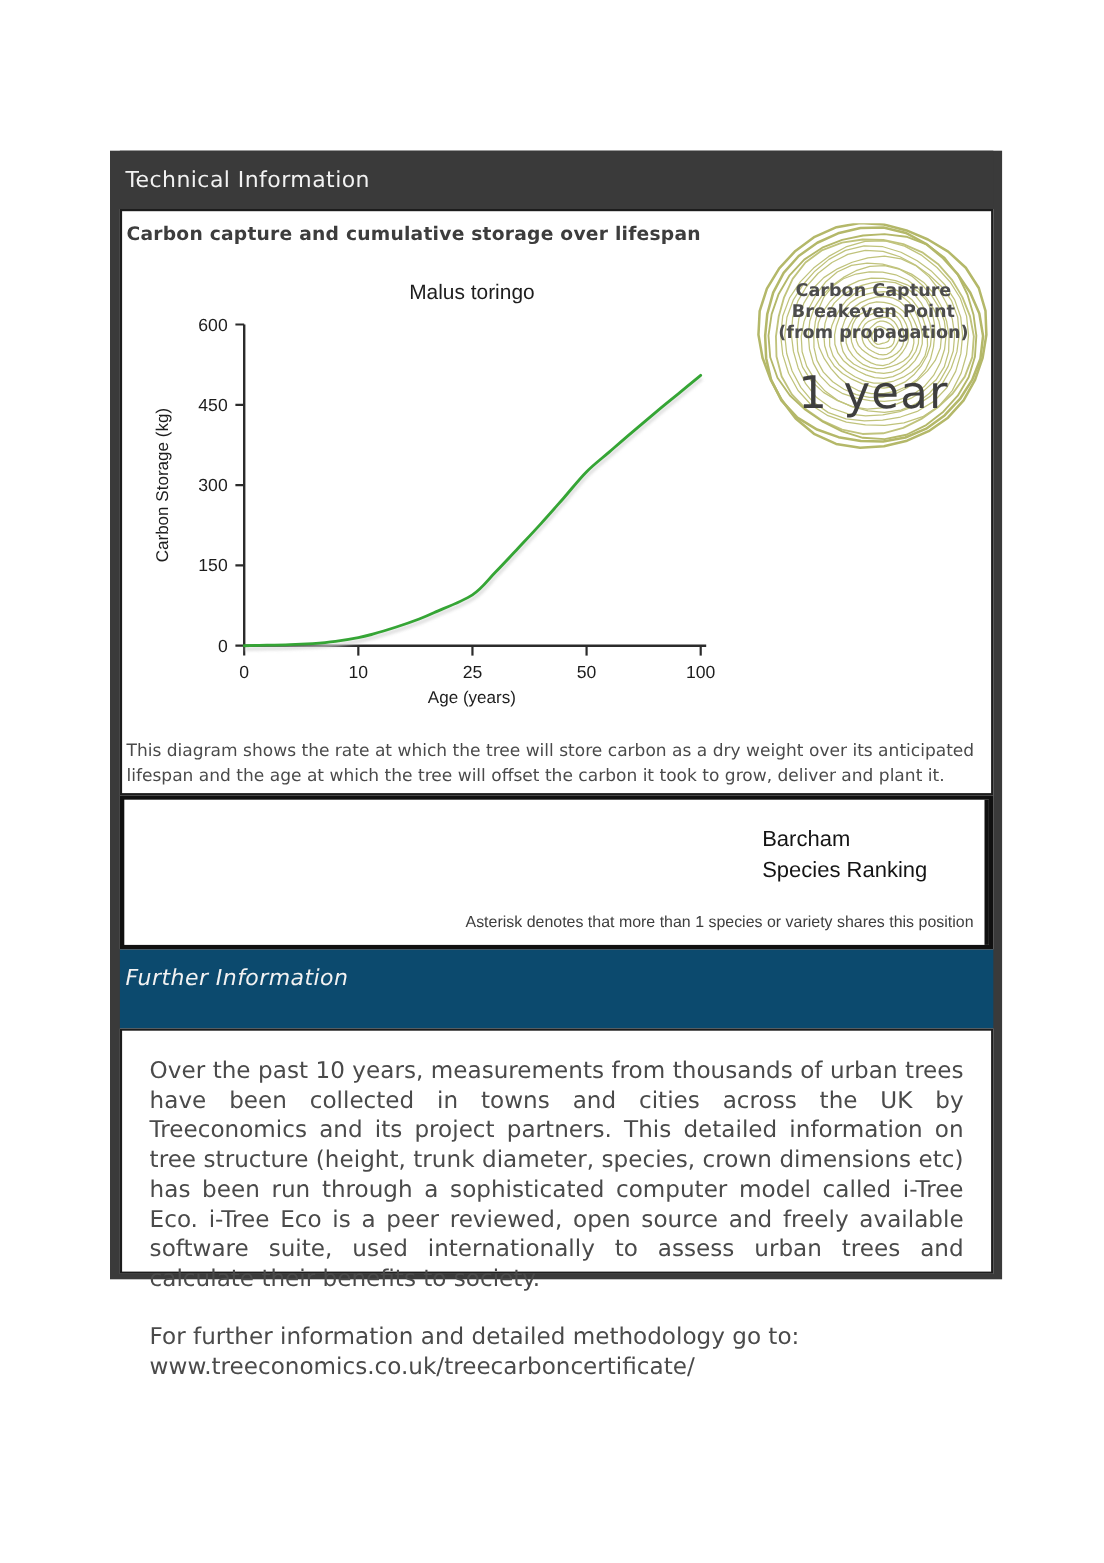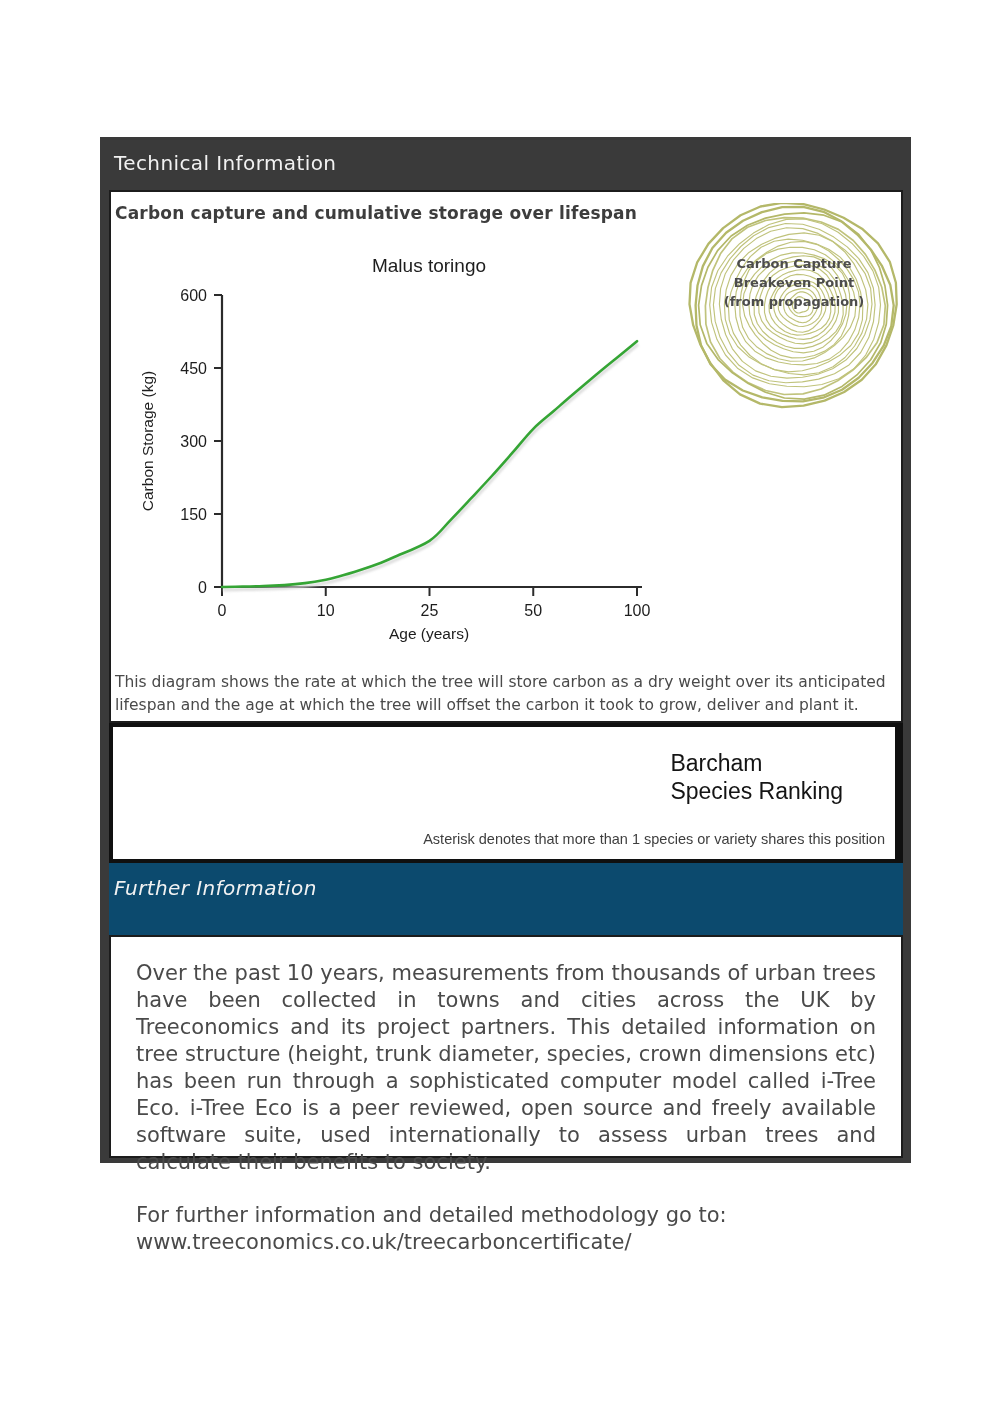--- a/index.html
+++ b/index.html
@@ -13,28 +13,28 @@
   .band-further{height:72px;padding:13px 0 0 5px;font-size:20px;letter-spacing:.4px;}
   .panel{background:#ffffff;width:100%;position:relative;}
   .panel-chart{height:533px;border:2px solid #1c1c1c;}
   .chart-heading{position:absolute;left:4px;top:11px;font-size:17px;font-weight:bold;
                  color:#3d3d3d;letter-spacing:.2px;}
   .chart-svg{position:absolute;left:0;top:0;}
   .chart-svg text{font-family:"Liberation Sans",sans-serif;fill:#1d1d1d;}
   .badge{position:absolute;left:574px;top:11px;width:218px;height:218px;}
   .badge .rings{position:absolute;left:0;top:0;}
   .badge-textblock{position:absolute;left:0;top:0;width:100%;text-align:center;}
-  .badge-title{margin-top:51px;font-size:13px;line-height:19px;font-weight:bold;color:#4c4c4c;}
+  .badge-title{margin-top:51px;font-size:16px;line-height:19px;font-weight:bold;color:#4c4c4c;}
   .badge-value{margin-top:22px;font-size:41px;color:#3e3e3e;letter-spacing:1px;}
   .chart-desc{position:absolute;left:4px;right:14px;top:479px;margin:0;
               font-size:15.5px;line-height:22.5px;color:#4a4a4a;}
   .panel-rank{height:140px;border:4px solid #101010;display:flex;}
   .rank-main{flex:1;position:relative;}
   .rank-title{position:absolute;right:52px;top:22px;text-align:left;
-              font-family:"Liberation Sans",sans-serif;font-size:23px;line-height:28px;color:#141414;}
+              font-family:"Liberation Sans",sans-serif;font-size:20px;line-height:28px;color:#141414;}
   .rank-note{position:absolute;right:10px;bottom:12px;text-align:center;
              font-family:"Liberation Sans",sans-serif;font-size:14.5px;color:#3e3e3e;}
   .rank-divider{width:4px;background:#101010;}
   .rank-value{width:120px;display:flex;align-items:center;justify-content:center;
               font-family:"Liberation Sans",sans-serif;font-size:28px;color:#0d0d0d;}
   .panel-further{height:223px;border:2px solid #1c1c1c;padding:12px 14px 0 14px;}
   .panel-further p{margin:11px;font-size:21px;line-height:27px;color:#4a4a4a;}
   .panel-further p.para1{text-align:justify;}
   .panel-further p.para2{margin-top:26px;}
 </style>
@@ -109,20 +109,21 @@
             <path d="M202.6,102.1L201.3,121.3L195.6,139.9L185.7,156.7L172.6,171.3L157.0,183.4L139.0,192.2L119.3,196.2L99.4,195.0L80.5,189.2L63.3,180.6L47.4,169.8L33.1,156.6L21.8,140.4L15.2,121.8L13.6,102.1L16.5,82.6L22.9,64.2L32.8,47.3L46.1,33.0L62.5,22.2L80.6,15.1L99.6,11.1L119.1,9.8L138.9,12.2L157.8,19.3L173.8,31.4L186.0,47.2L194.5,64.7L200.0,83.1L202.6,102.1Z" fill="none" stroke="#b4b869" stroke-width="1.7" stroke-linejoin="round"></path>
             <path d="M208.7,102.4L206.3,123.1L198.8,142.4L187.7,159.7L173.7,174.7L157.0,186.7L138.1,194.7L117.9,198.3L97.5,197.9L77.3,194.4L57.8,187.5L39.9,176.6L25.5,161.2L16.1,142.6L11.5,122.6L10.6,102.4L12.5,82.5L17.9,63.1L27.4,45.0L41.1,29.7L58.0,17.7L76.9,9.1L97.2,4.2L118.2,3.9L138.5,8.8L156.8,18.6L172.4,31.6L185.8,46.5L197.1,63.2L205.3,82.0L208.7,102.4Z" fill="none" stroke="#b4b869" stroke-width="2.3" stroke-linejoin="round"></path>
             <path d="M211.7,101.3L208.3,122.3L201.4,142.4L191.0,160.9L176.8,176.7L159.2,189.0L139.6,197.6L118.6,202.7L96.9,204.1L75.1,200.6L55.0,191.4L38.3,177.4L25.4,160.3L15.5,141.8L8.2,122.2L4.5,101.3L5.6,79.9L12.2,59.4L23.4,40.9L38.1,25.1L55.6,12.3L75.5,3.5L97.0,-0.2L118.5,1.1L139.1,6.5L158.6,14.7L177.0,25.7L193.0,40.4L204.8,58.8L210.9,79.7L211.7,101.3Z" fill="none" stroke="#b4b869" stroke-width="2.3" stroke-linejoin="round"></path>
           </svg>
         <div class="badge-textblock">
           <div class="badge-title">
             <div>Carbon Capture</div>
             <div>Breakeven Point</div>
             <div>(from propagation)</div>
           </div>
+          <div class="badge-value">1 year</div>
         </div>
       </div>
 
       <p class="chart-desc">This diagram shows the rate at which the tree will store carbon as a dry weight over its anticipated lifespan and the age at which the tree will offset the carbon it took to grow, deliver and plant it.</p>
     </div>
 
     <div class="panel panel-rank">
       <div class="rank-main">
         <div class="rank-title">
           <div>Barcham</div>

